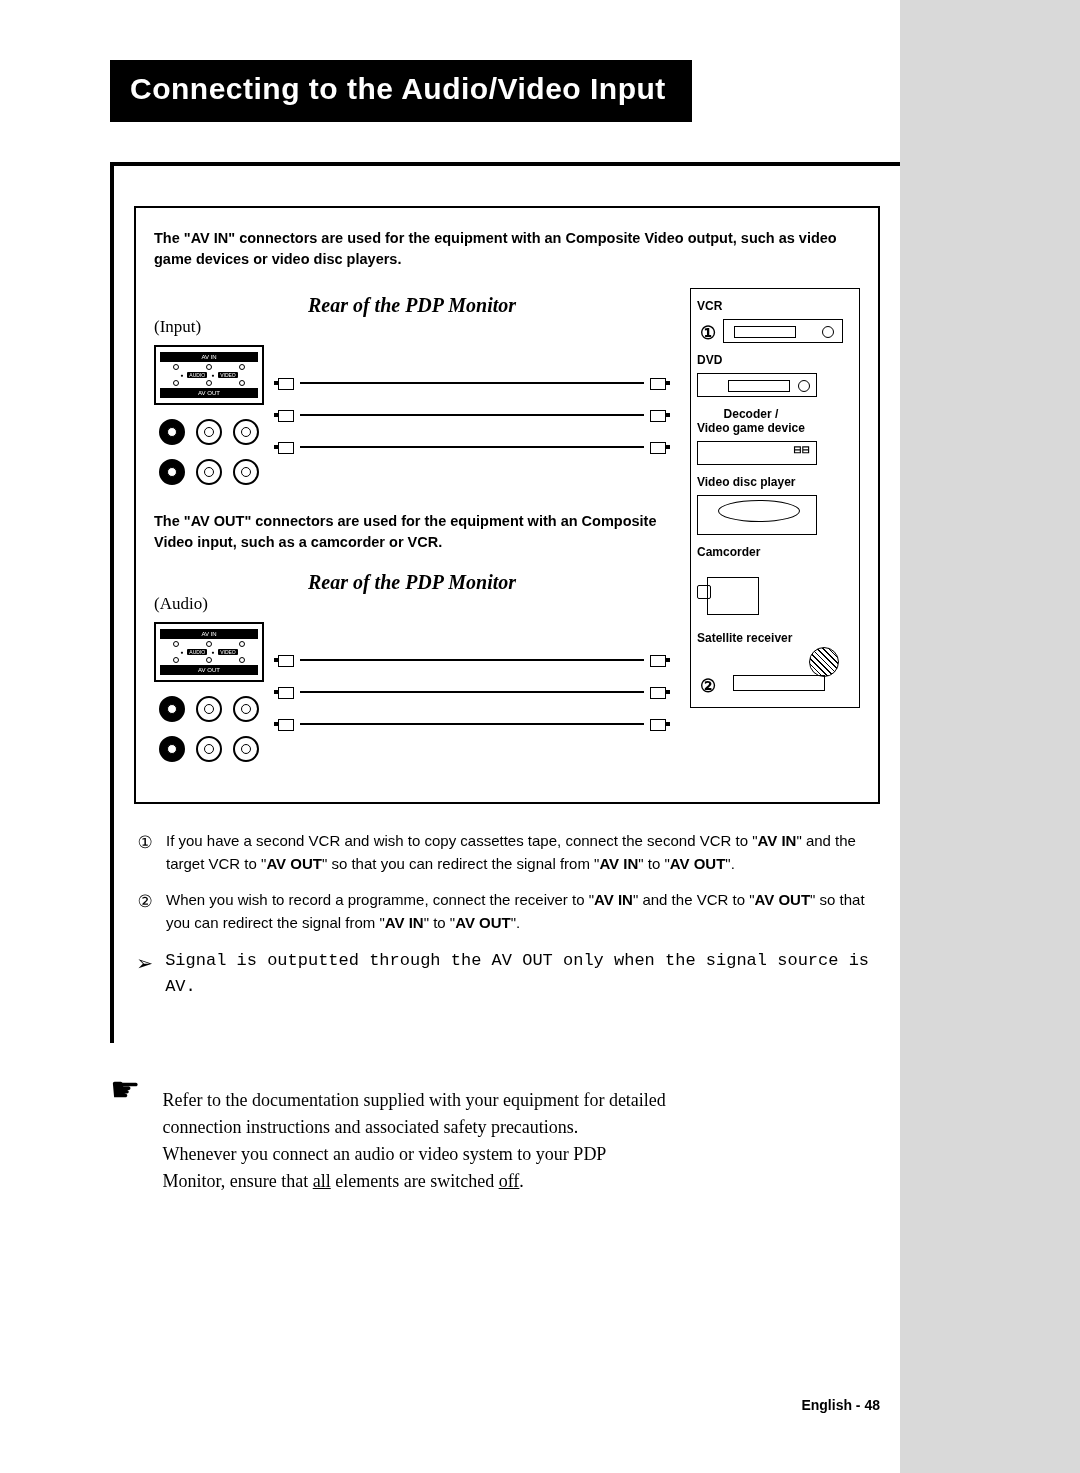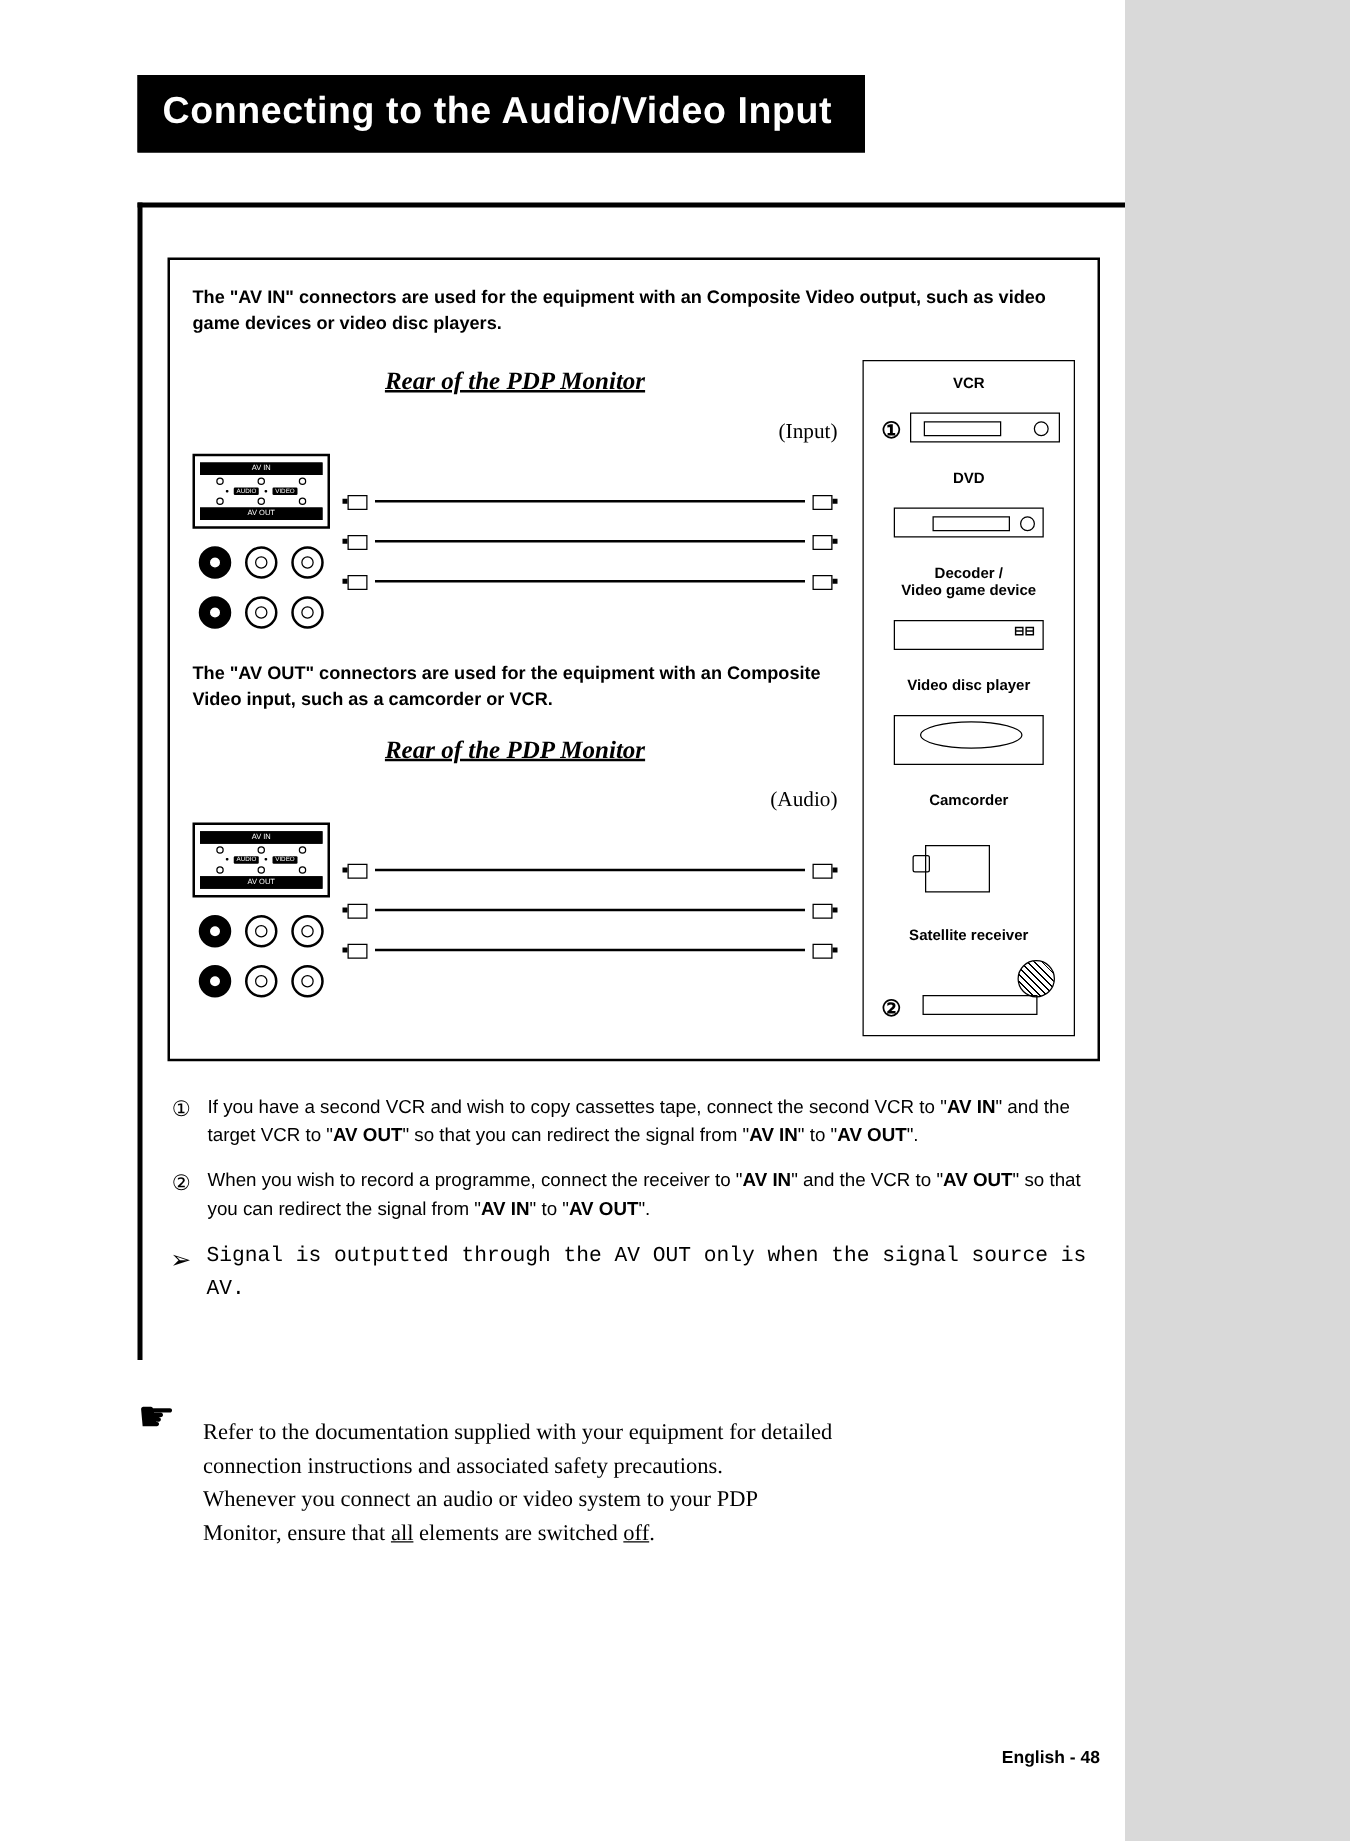--- a/index.html
+++ b/index.html
@@ -59,29 +59,28 @@
     display: flex;
     gap: 20px;
   }
   .left-col { flex: 1; }
   .right-col { width: 170px; }
   .sub-title {
     font-family: "Times New Roman", serif;
     font-style: italic;
     font-weight: bold;
     font-size: 20px;
-    text-decoration: underline;
     text-align: center;
     margin-top: 6px;
   }
   .sub-sub {
     font-family: "Times New Roman", serif;
     font-size: 17px;
-    text-align: right;
-    margin-top: 18px;
+    text-align: left;
+    margin-top: 0;
     margin-bottom: 8px;
   }
   .diagram-row {
     display: flex;
     align-items: center;
     justify-content: space-between;
     gap: 10px;
     margin-bottom: 22px;
   }
   .panel-box {
@@ -185,22 +184,22 @@
     background: #000;
   }
   .device-list {
     border: 1px solid #000;
     padding: 10px 6px;
     font-size: 12px;
     font-weight: bold;
     text-align: center;
     display: flex;
     flex-direction: column;
-    gap: 15px;
-    align-items: center;
+    gap: 4px;
+    align-items: flex-start;
   }
   .device-list .label { font-size: 12px; }
   .device-icon {
     border: 1.5px solid #000;
     width: 120px;
     height: 24px;
     margin: 2px 0 6px 0;
     position: relative;
   }
   .device-icon.vcr::after {

